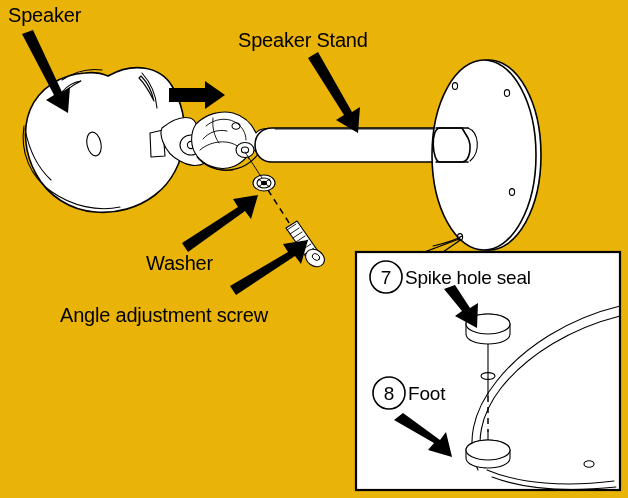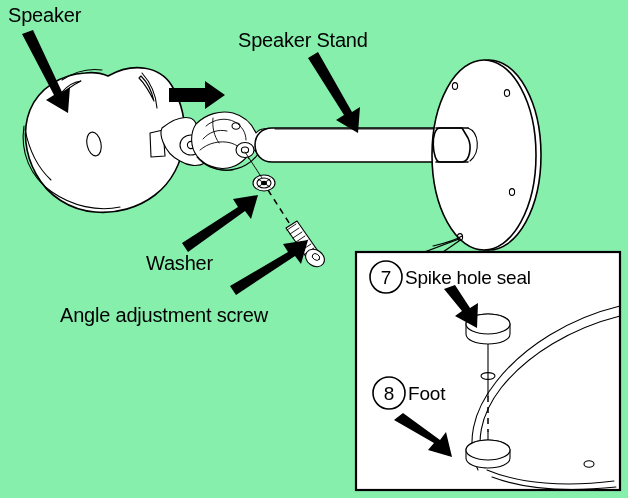--- a/index.html
+++ b/index.html
@@ -7,21 +7,21 @@
     padding: 0;
     background: #ffffff;
   }
   body {
     font-family: "Liberation Sans", sans-serif;
   }
   #diagram-root {
     position: relative;
     width: 628px;
     height: 498px;
-    background: #86efac;
+    background: #eab308;
     overflow: hidden;
   }
   #diagram-svg {
     position: absolute;
     left: 0;
     top: 0;
     width: 628px;
     height: 498px;
   }
   .lbl {

